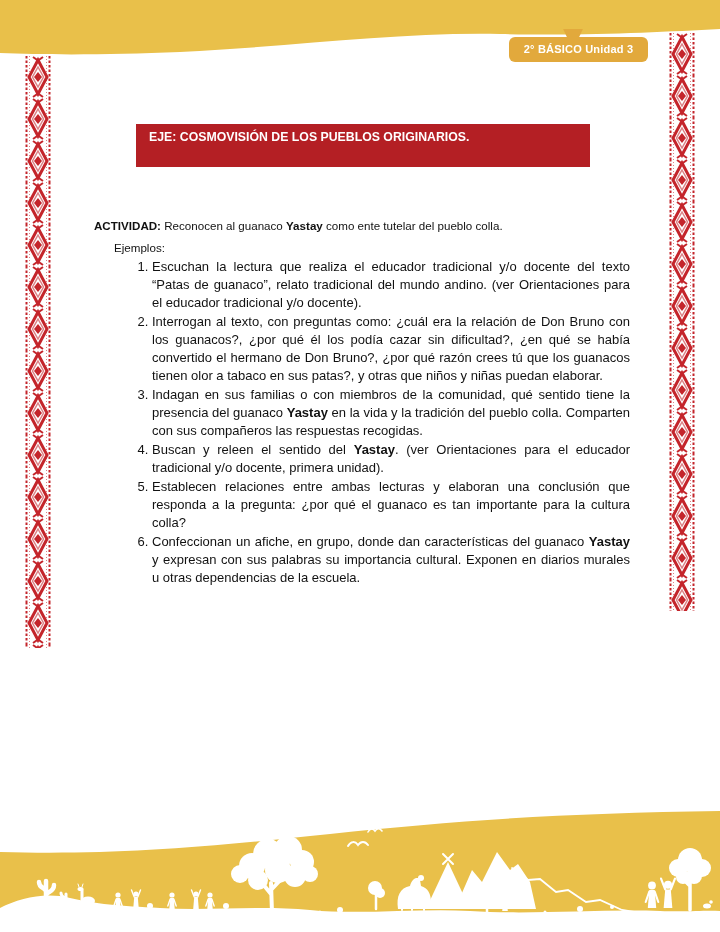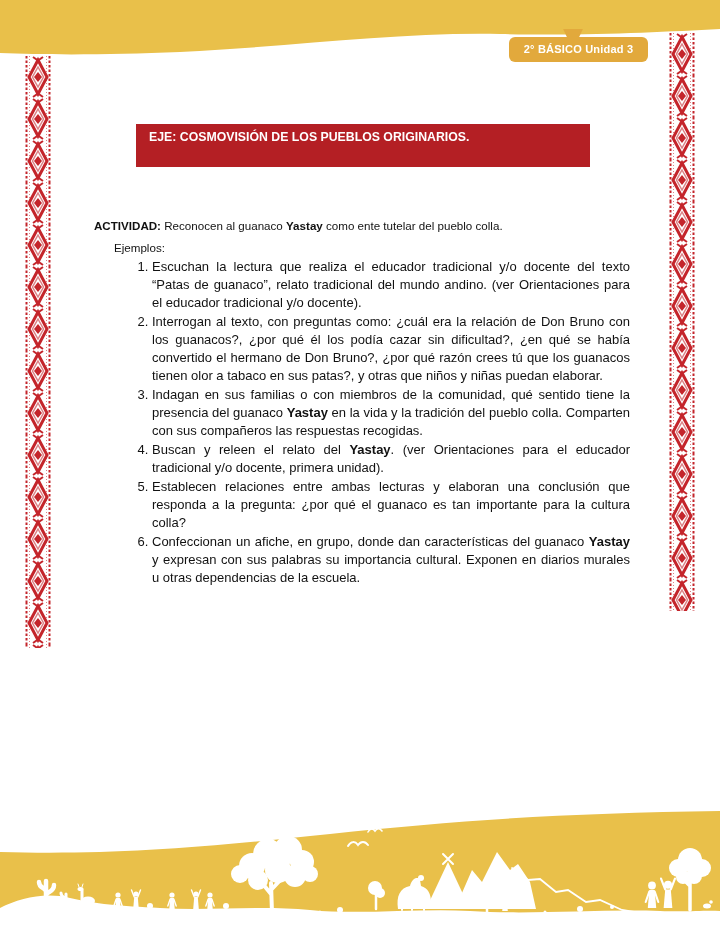--- a/index.html
+++ b/index.html
@@ -108,21 +108,21 @@
 
   <p class="activity-line"><span class="b">ACTIVIDAD: </span><span>Reconocen al guanaco </span><span class="b">Yastay</span><span> como ente tutelar del pueblo colla.</span></p>
 
   <div class="examples-heading">Ejemplos:</div>
 
   <div class="examples-wrap">
     <ol class="examples">
         <li><span>Escuchan la lectura que realiza el educador tradicional y/o docente del texto “Patas de guanaco”, relato tradicional del mundo andino. (ver Orientaciones para el educador tradicional y/o docente).</span></li>
         <li><span>Interrogan al texto, con preguntas como: ¿cuál era la relación de Don Bruno con los guanacos?, ¿por qué él los podía cazar sin dificultad?, ¿en qué se había convertido el hermano de Don Bruno?, ¿por qué razón crees tú que los guanacos tienen olor a tabaco en sus patas?, y otras que niños y niñas puedan elaborar.</span></li>
         <li><span>Indagan en sus familias o con miembros de la comunidad, qué sentido tiene la presencia del guanaco </span><span class="b">Yastay</span><span> en la vida y la tradición del pueblo colla. Comparten con sus compañeros las respuestas recogidas.</span></li>
-        <li><span>Buscan y releen el relato del </span><span class="b">Yastay</span><span>. (ver Orientaciones para el educador tradicional y/o docente, primera unidad).</span></li>
+        <li><span>Buscan y releen el sentido del </span><span class="b">Yastay</span><span>. (ver Orientaciones para el educador tradicional y/o docente, primera unidad).</span></li>
         <li><span>Establecen relaciones entre ambas lecturas y elaboran una conclusión que responda a la pregunta: ¿por qué el guanaco es tan importante para la cultura colla?</span></li>
         <li><span>Confeccionan un afiche, en grupo, donde dan características del guanaco </span><span class="b">Yastay</span><span> y expresan con sus palabras su importancia cultural. Exponen en diarios murales u otras dependencias de la escuela.</span></li>
       </ol>
   </div>
 
   <svg class="bottom-band" viewBox="0 0 720 150" aria-hidden="true">
     <path class="band-fill" d="M0,70 C110,73 200,66 330,52 C460,38 570,31 720,29 L720,150 L0,150 Z"></path>
 
     <defs>
       <g id="person">

